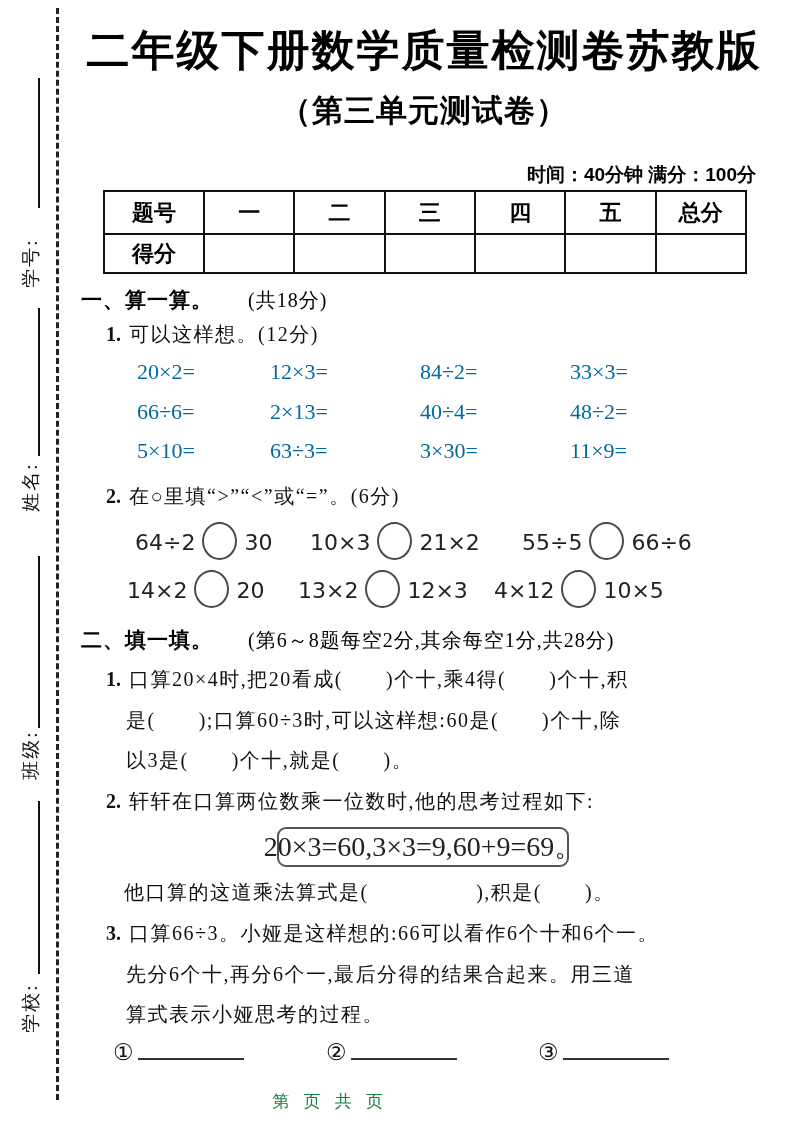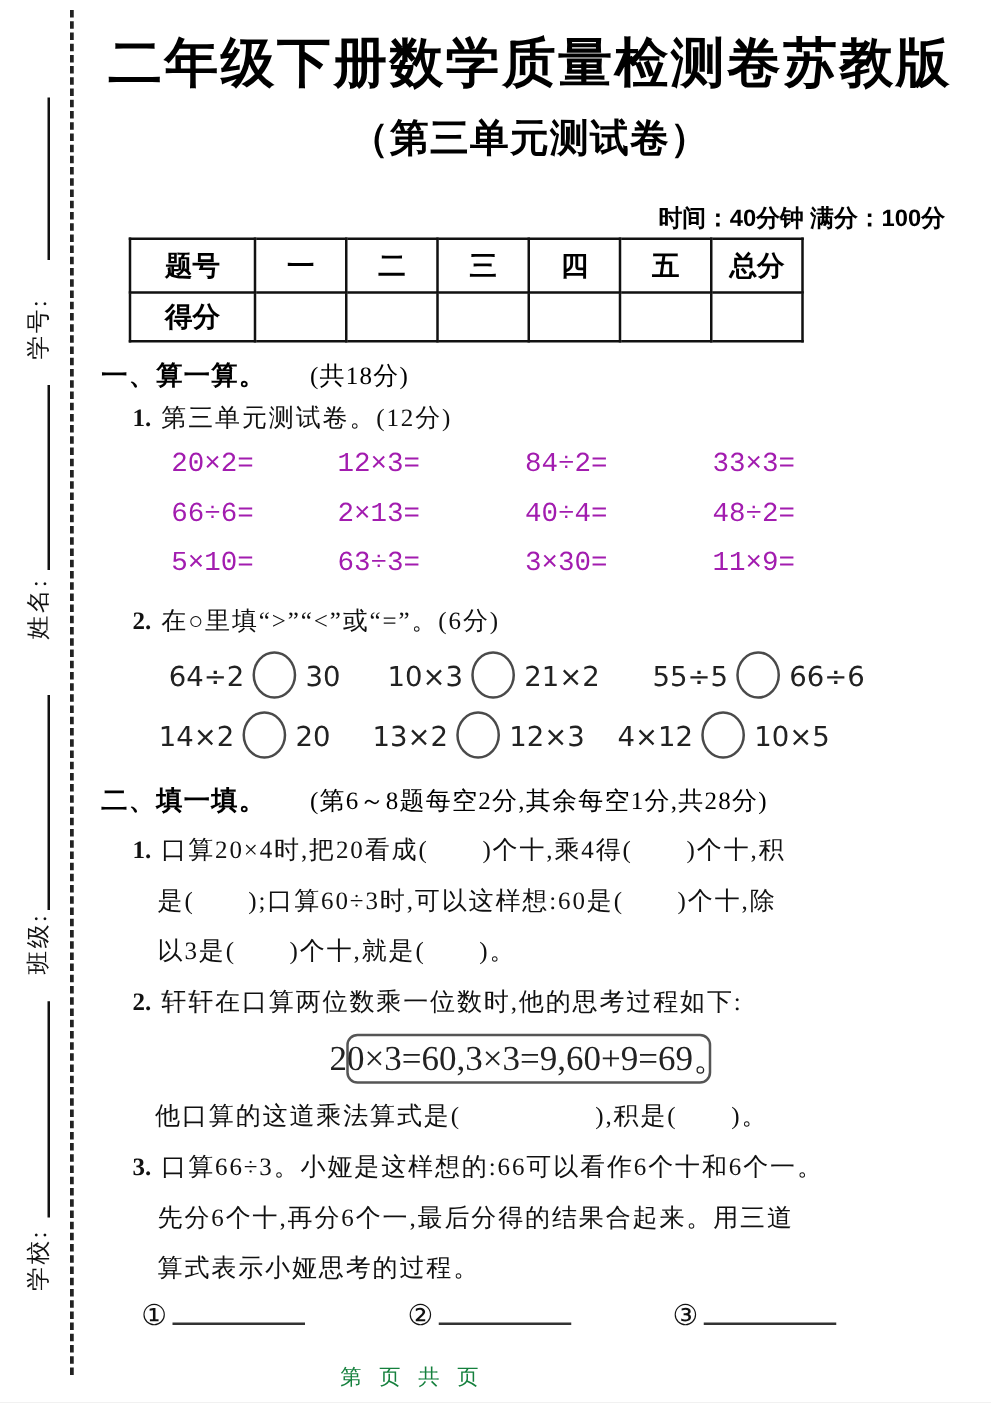--- a/index.html
+++ b/index.html
@@ -34,21 +34,21 @@
     font-family:"Liberation Sans", sans-serif; font-weight:bold;
     font-size:31px; letter-spacing:1px; color:#000;
   }
   .meta{
     top:162px; right:37px; font-family:"Liberation Sans", sans-serif;
     font-weight:bold; font-size:19px; color:#000;padding-left:24px;
   }
 
   
   .score-table{left:103px; top:190px;}
-  .score-table table{border-collapse:collapse; table-layout:fixed; width:540px;}
+  .score-table table{border-collapse:collapse; table-layout:fixed; width:644px;}
   .score-table td{
     border:2.5px solid #111; text-align:center; vertical-align:middle;
     font-family:"Liberation Sans", sans-serif; font-weight:bold;
     font-size:22px; color:#000; padding:0;
   }
   .score-table tr.hrow td{height:41px;}
   .score-table tr.srow td{height:37px;text-align:center;}
   .score-table td.c0{width:98px;}
 
   
@@ -69,21 +69,21 @@
   .s2q2l2{left:124px; top:879px;}
   .s2q3l1{left:106px; top:920px;}
   .s2q3l2{left:126px; top:961px;}
   .s2q3l3{left:126px; top:1001px;}
 
   
   .calc-grid{
     left:137px; top:359px; display:grid;
     grid-template-columns:133px 150px 150px 110px;
     grid-auto-rows:39.5px;
-    font-family:Liberation Mono, monospace; font-size:22px; color:#a21caf;
+    font-family:Liberation Serif, serif; font-size:22px; color:#0369a1;
   }
 
   
   .cmp-row{left:0; height:46px; width:793px;}
   .cmp-r1{top:520px;} .cmp-r2{top:568px;}
   .cmp-item{
     position:absolute; top:0; white-space:nowrap;
     font-family:"DejaVu Sans", sans-serif; font-size:22px; color:#222;
     line-height:46px;
   }
@@ -158,21 +158,21 @@
       </tr>
     </tbody>
       </table>
   </div>
 
   <div class="abs sec-head s1-head">
     <span class="bold">一、算一算。</span><span class="pts">(共18分)</span>
   </div>
 
   <div class="abs q-line s1q1">
-    <span class="q-num">1.</span><span>第三单元测试卷。(12分)</span>
+    <span class="q-num">1.</span><span>可以这样想。(12分)</span>
   </div>
 
   <div class="abs calc-grid">
     <div>20×2=</div>
     <div>12×3=</div>
     <div>84÷2=</div>
     <div>33×3=</div>
     <div>66÷6=</div>
     <div>2×13=</div>
     <div>40÷4=</div>

